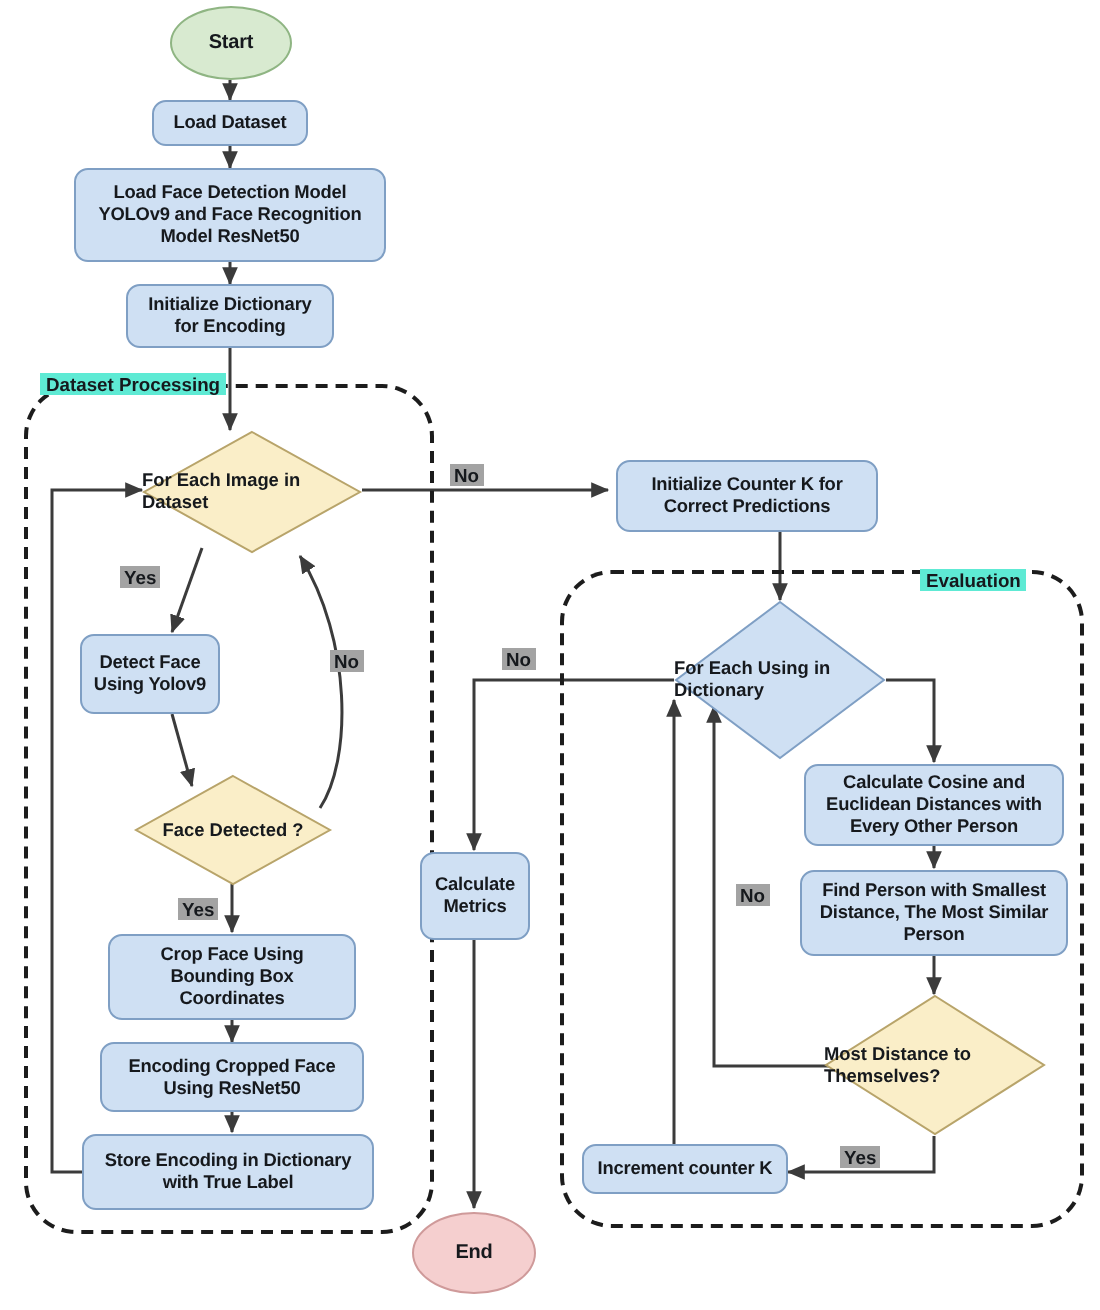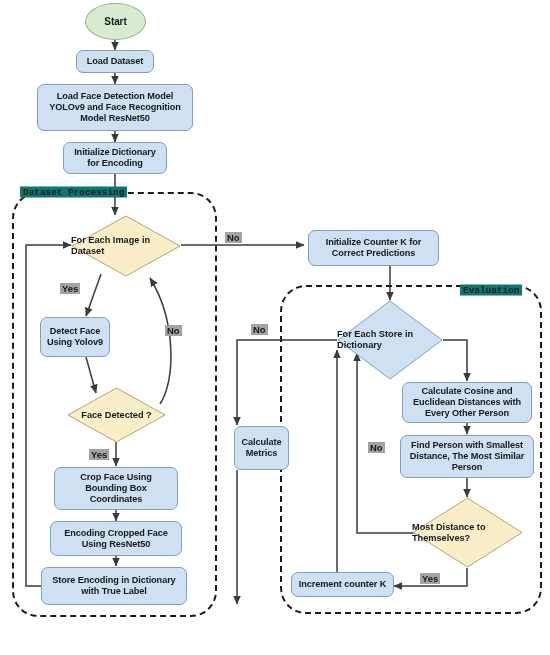--- a/index.html
+++ b/index.html
@@ -17,21 +17,21 @@
 
   .dia-wrap{position:absolute;}
   .dia-wrap svg{position:absolute;left:0;top:0;overflow:visible;}
   .dia-label{position:absolute;left:0;top:0;width:100%;height:100%;display:flex;
              align-items:center;justify-content:center;text-align:left;
              font-size:9.2px;font-weight:bold;color:#16191d;line-height:1.18;}
 
   .group{position:absolute;border:2px dashed #1c1c1c;border-radius:26px;
          background:transparent;}
   .group-title{position:absolute;font-size:9.4px;font-weight:bold;color:#16191d;
-               background:#0f766e;padding:0 3px;font-family:Liberation Mono, monospace;}
+               background:#5eead4;padding:0 3px;}
 
   .elabel{position:absolute;font-size:9.4px;font-weight:bold;color:#16191d;
           background:#a3a3a3;padding:0 2px;white-space:nowrap;}
 </style>
 </head>
 <body>
 
 <div id="canvas">
 
   <svg id="edges" viewBox="0 0 550 655">
@@ -139,21 +139,21 @@
   </div>
 
   <div class="node proc" style="left:308px;top:230px;width:131px;height:36px;padding:2px 4px;">
     <span>Initialize Counter K for Correct Predictions</span>
   </div>
 
   <div class="dia-wrap" style="left:337px;top:300px;width:106px;height:80px;">
     <svg width="106" height="80" viewBox="0 0 106 80">
       <polygon points="53,1 105,40 53,79 1,40" fill="#cfe0f3" stroke="#7f9fc4" stroke-width="1"></polygon>
     </svg>
-    <div class="dia-label">For Each Store in Dictionary</div>
+    <div class="dia-label">For Each Using in Dictionary</div>
   </div>
 
   <div class="node proc" style="left:402px;top:382px;width:130px;height:41px;padding:2px 4px;">
     <span>Calculate Cosine and Euclidean Distances with Every Other Person</span>
   </div>
 
   <div class="node proc" style="left:400px;top:435px;width:134px;height:43px;padding:2px 4px;">
     <span>Find Person with Smallest Distance, The Most Similar Person</span>
   </div>
 
@@ -161,24 +161,27 @@
     <svg width="111" height="71" viewBox="0 0 111 71">
       <polygon points="55.5,1 110,35.5 55.5,70 1,35.5" fill="#faeec8" stroke="#b8a46a" stroke-width="1"></polygon>
     </svg>
     <div class="dia-label">Most Distance to Themselves?</div>
   </div>
 
   <div class="node proc" style="left:291px;top:572px;width:103px;height:25px;padding:2px 3px;">
     <span>Increment counter K</span>
   </div>
 
-  <div class="node proc" style="left:210px;top:426px;width:55px;height:44px;padding:2px 3px;margin-left:24px;">
+  <div class="node proc" style="left:210px;top:426px;width:55px;height:44px;padding:2px 3px;">
     <span>Calculate Metrics</span>
   </div>
 
+  <div class="node term end" style="left:206px;top:606px;width:62px;height:41px;">
+    <span>End</span>
+  </div>
 
   <div class="elabel" style="left:225px;top:232px;">No</div>
 
   <div class="elabel" style="left:60px;top:283px;">Yes</div>
 
   <div class="elabel" style="left:165px;top:325px;">No</div>
 
   <div class="elabel" style="left:89px;top:449px;">Yes</div>
 
   <div class="elabel" style="left:251px;top:324px;">No</div>

